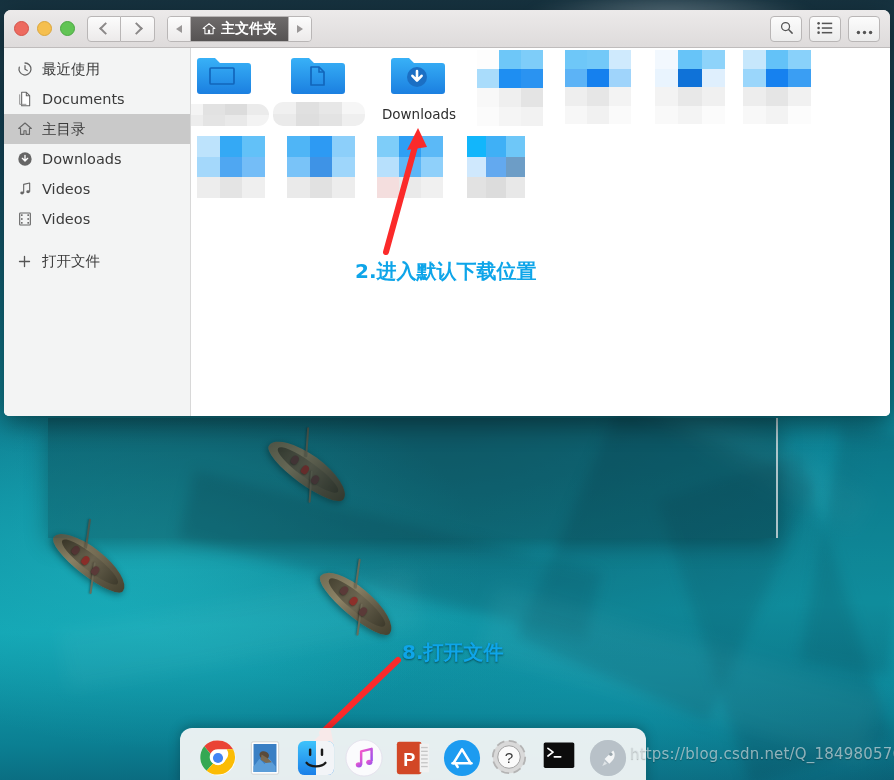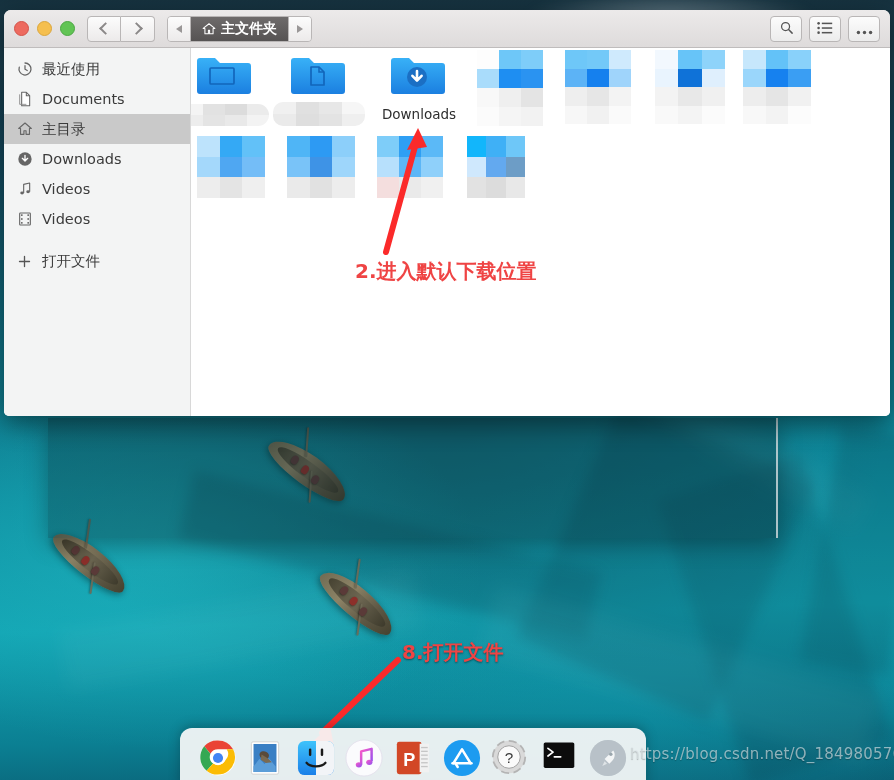--- a/index.html
+++ b/index.html
@@ -132,21 +132,21 @@
 
   
   .folder{position:absolute;left:0;top:0;width:56px;height:44px;}
 
   
   .mos{position:absolute;display:grid;}
   .mos div{width:100%;height:100%;}
 
   
   #annot{position:absolute;inset:0;pointer-events:none;}
-  .red-text{position:absolute;color:#ef4444;font-size:20px;font-weight:bold;white-space:nowrap;
+  .red-text{position:absolute;color:#0ea5e9;font-size:20px;font-weight:bold;white-space:nowrap;
     font-family:"DejaVu Sans","Liberation Sans",sans-serif;}
   .red-text.shadow{text-shadow:0 1px 2px rgba(0,0,0,.45);}
 
   
   #dock{
     position:absolute;left:180px;top:728px;width:466px;height:60px;
     background:rgba(248,248,248,.93);
     border-radius:12px 12px 0 0;
     display:flex;align-items:center;justify-content:space-around;
     padding:0 14px;box-sizing:border-box;

